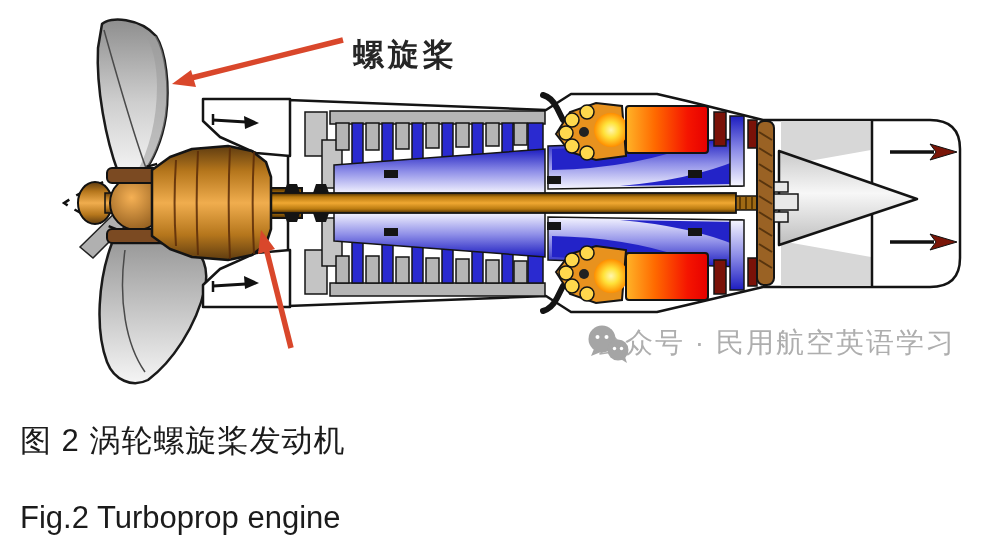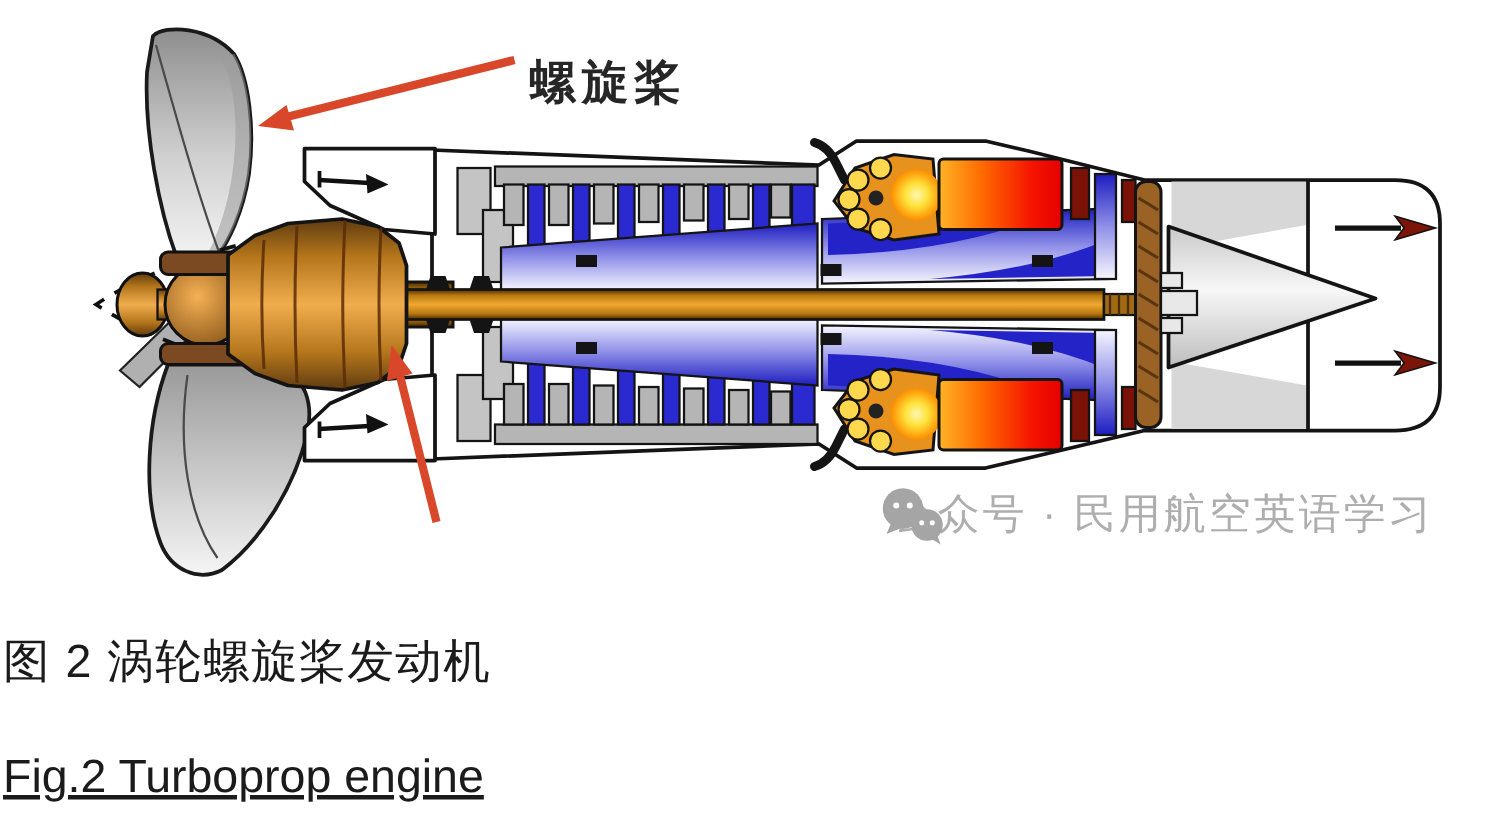--- a/index.html
+++ b/index.html
@@ -5,23 +5,23 @@
   html,body{margin:0;padding:0;background:#fff;}
   .stage{position:relative;width:1008px;height:553px;background:#fff;overflow:hidden;
          font-family:"Liberation Sans",sans-serif;}
   .stage svg{position:absolute;left:0;top:0;}
   .diagram-label{position:absolute;font-family:"Liberation Serif","DejaVu Serif",serif;
          font-weight:bold;font-size:31px;color:#262626;letter-spacing:4px;white-space:nowrap;}
   .label-propeller{left:353px;top:34px;}
   .label-gearbox{left:301px;top:318px;}
   .watermark{position:absolute;left:586px;top:324px;display:flex;align-items:center;gap:9px;
          color:#aeaeae;font-size:28px;letter-spacing:2px;white-space:nowrap;}
-  .caption{position:absolute;left:2px;color:#1b1b1b;font-size:31px;white-space:nowrap;}
+  .caption{position:absolute;left:20px;color:#1b1b1b;font-size:31px;white-space:nowrap;}
   .caption-zh{top:420px;letter-spacing:1px;}
-  .caption-en{top:500px;text-decoration:underline;}
+  .caption-en{top:500px;}
 </style>
 </head>
 <body>
 
 <div class="stage">
 
 <svg width="1008" height="420" viewBox="0 0 1008 420">
   <defs>
     <linearGradient id="gBlade" x1="0" y1="0" x2="0" y2="1">
       <stop offset="0" stop-color="#8e8e8e"></stop>

